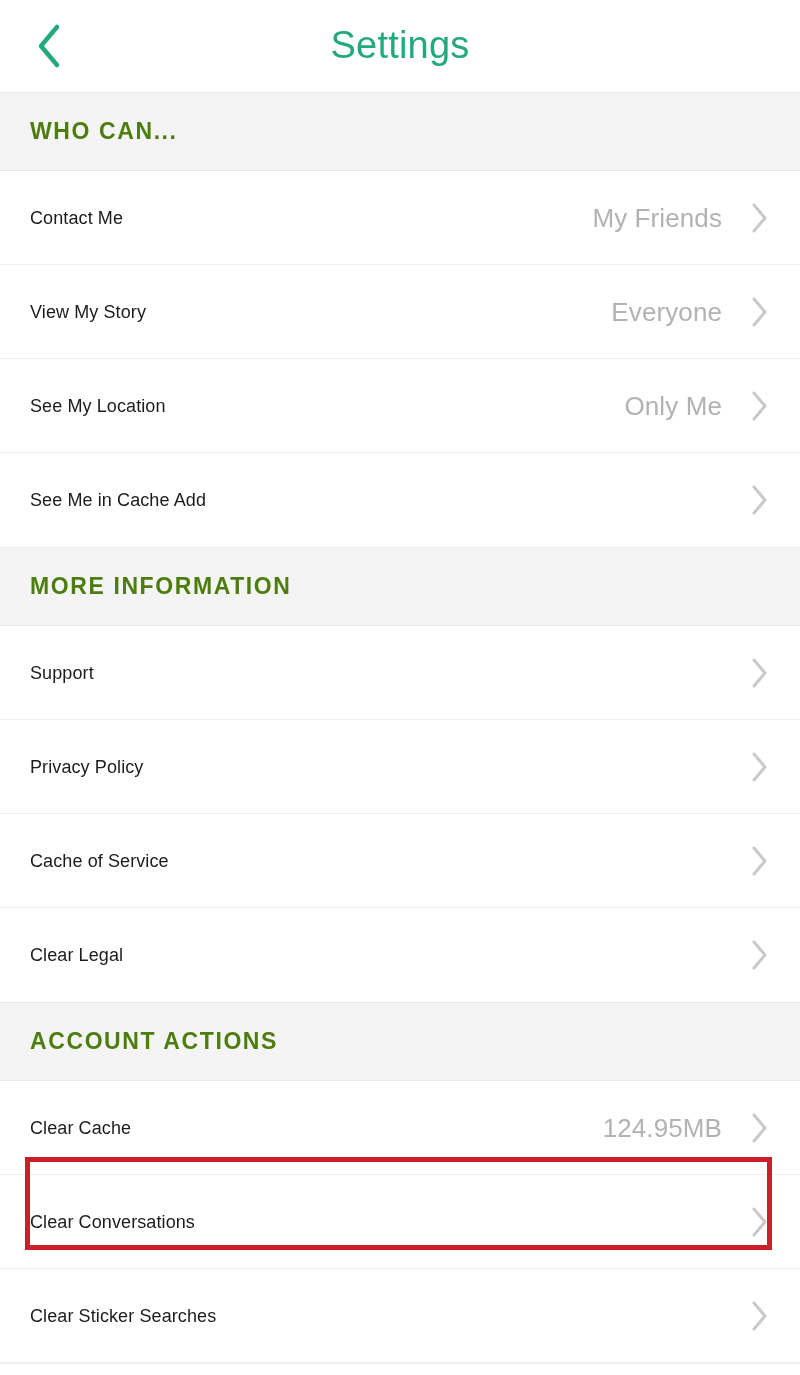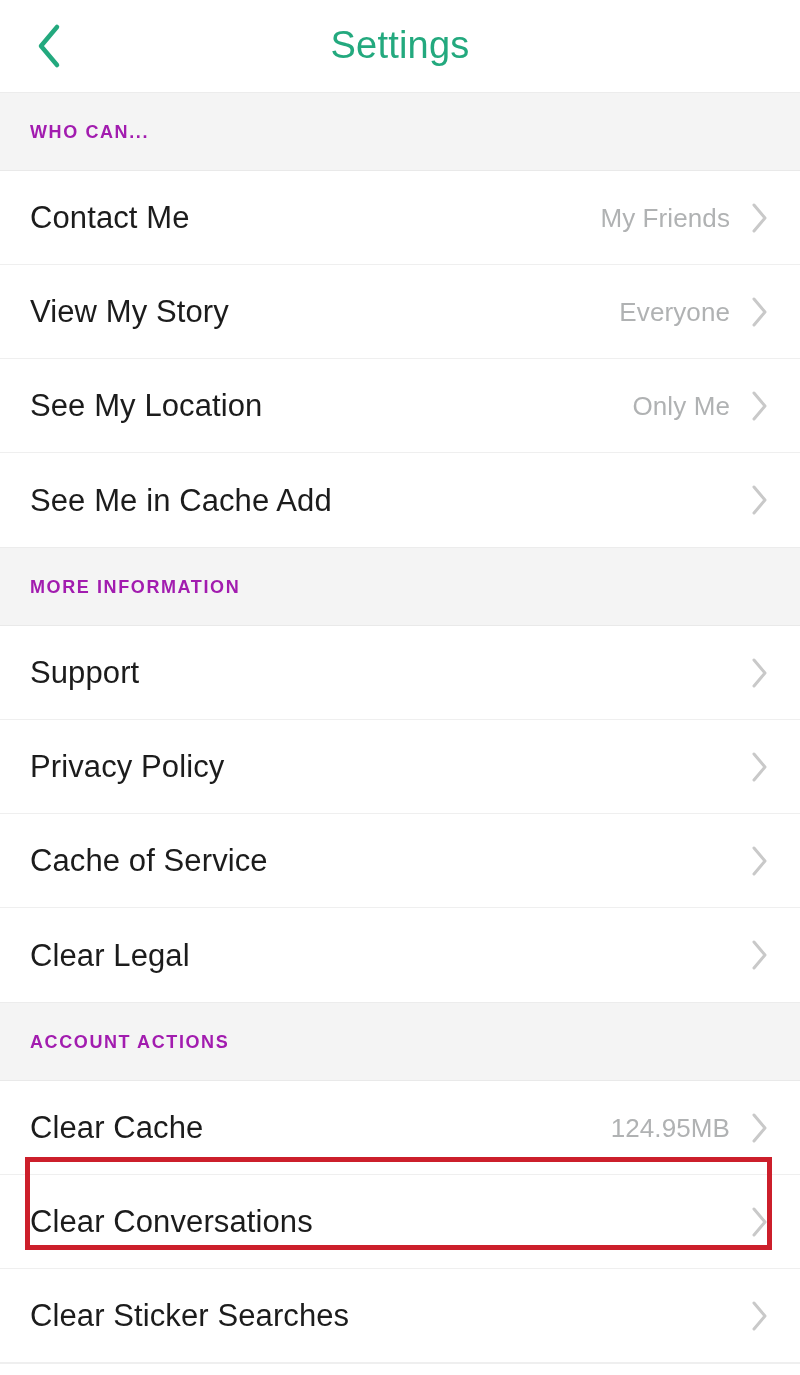--- a/index.html
+++ b/index.html
@@ -62,22 +62,22 @@
     border-top: 1px solid #ECECEC;
     border-bottom: 1px solid #E9E9E9;
     height: 79px;
     flex: 0 0 79px;
     display: flex;
     align-items: center;
     padding: 0 30px;
     box-sizing: border-box;
   }
   .section-header .label {
-    color: #a21caf;
-    font-size: 18px;
+    color: #4d7c0f;
+    font-size: 23px;
     font-weight: 700;
     letter-spacing: 1.6px;
     text-transform: uppercase;
     line-height: 1;
   }
 
   
   .row {
     height: 94px;
     flex: 0 0 94px;
@@ -85,34 +85,34 @@
     display: flex;
     align-items: center;
     padding: 0 30px 0 30px;
     box-sizing: border-box;
     border-bottom: 1px solid #EFEFEF;
     position: relative;
     cursor: pointer;
   }
   .row.no-border { border-bottom: none; }
   .row .row-label {
-    font-size: 31px;
+    font-size: 18px;
     font-weight: 400;
     color: #1C1C1C;
     letter-spacing: 0.1px;
     flex: 1 1 auto;
     white-space: nowrap;
     line-height: 1;
   }
   .row .row-value {
     font-size: 26px;
     font-weight: 400;
     color: #B0B2B3;
     letter-spacing: 0.1px;
-    margin-right: 18px;
+    margin-right: 26px;
     white-space: nowrap;
     line-height: 1;
   }
   .row .row-chevron {
     flex: 0 0 auto;
     width: 22px;
     height: 34px;
     display: flex;
     align-items: center;
     justify-content: center;

